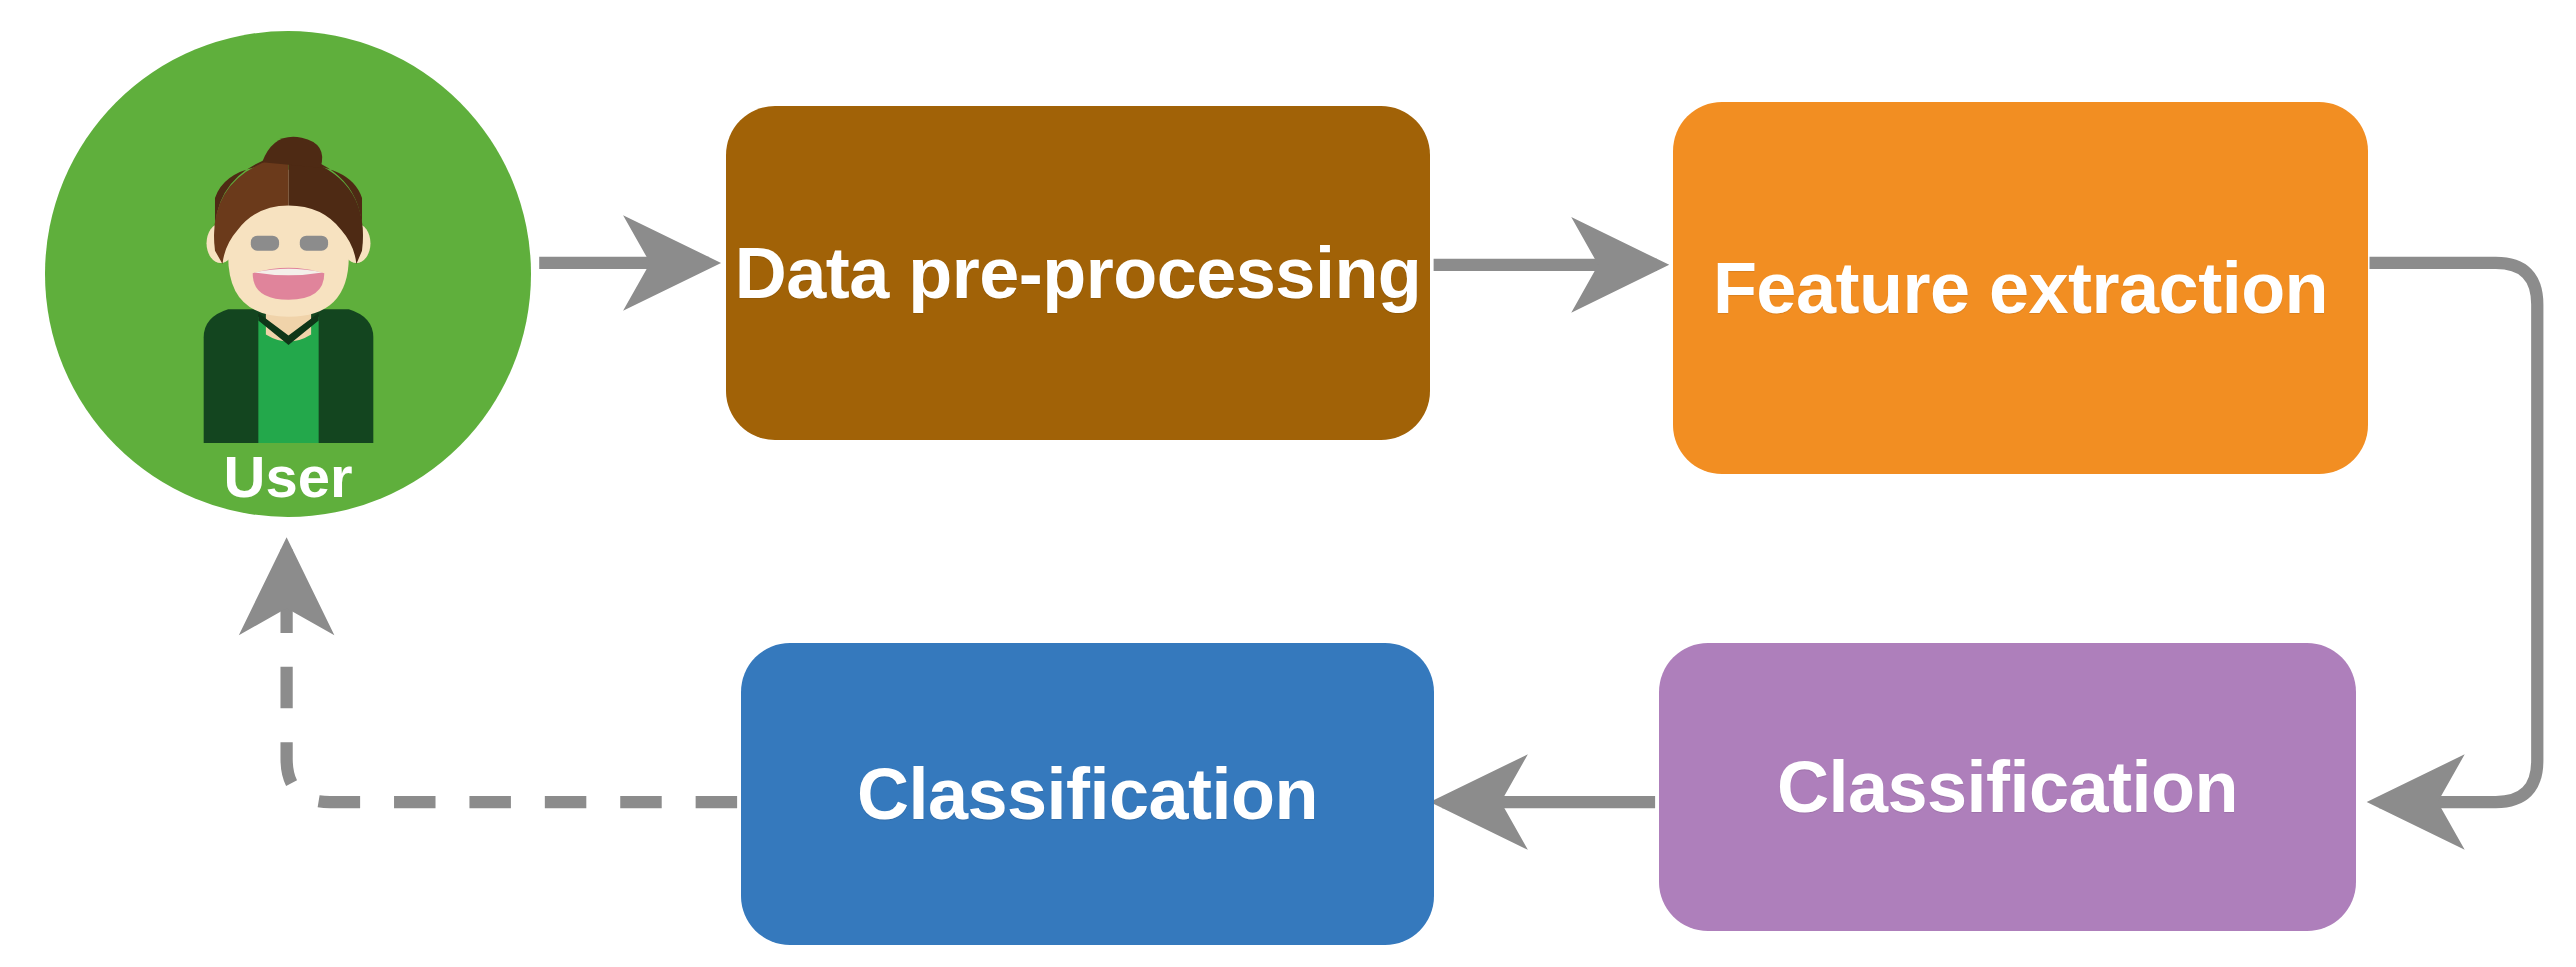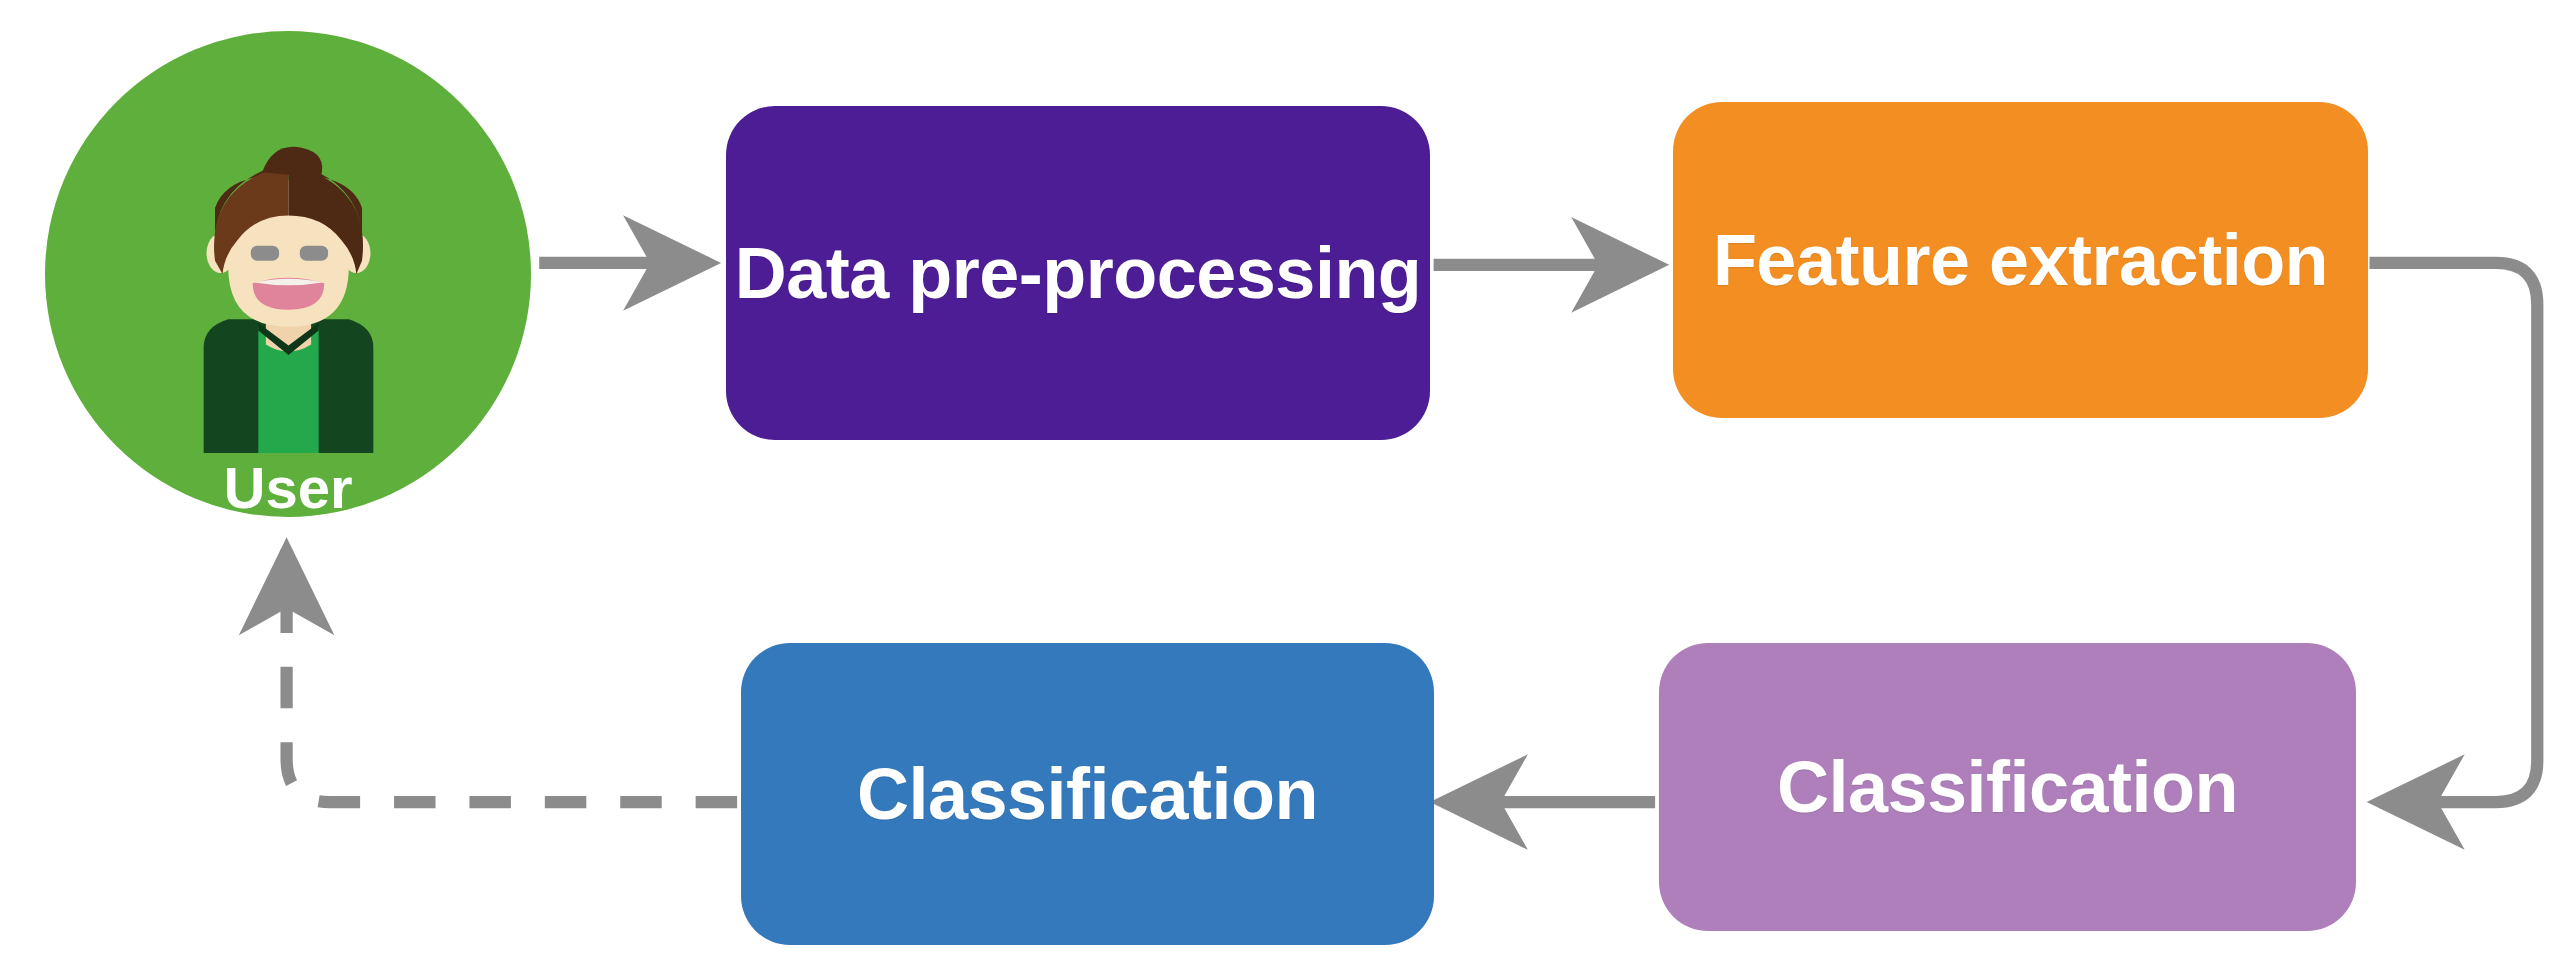--- a/index.html
+++ b/index.html
@@ -45,38 +45,38 @@
     text-shadow: 0 0.9px 0.9px rgba(0,0,0,0.10);
   }
   
   #user-node {
     left: 45px;
     top: 31px;
     width: 486px;
     height: 486px;
     border-radius: 50%;
     flex-direction: column;
-    justify-content: flex-end;
+    justify-content: center;
   }
   #user-avatar {
     position: relative;
     width: 283px;
     height: 311px;
     margin-top: 90px;
   }
   #user-label {
     font-size: 58px;
     font-weight: bold;
     color: #ffffff;
     margin-top: 5.7px;
     line-height: 1;
   }
   
   #preprocessing-node { left: 726px;  top: 106px; width: 704px; height: 334px; }
-  #feature-node       { left: 1673px; top: 102px; width: 695px; height: 316px; text-align: right; }
+  #feature-node       { left: 1673px; top: 102px; width: 695px; height: 372px; text-align: right; }
   #transcription-node { left: 741px;  top: 643px; width: 693px; height: 302px; }
   #classification-node{ left: 1659px; top: 643px; width: 697px; height: 288px; }
 </style>
 </head>
 <body>
 
 <div id="stage">
 
   <svg id="edges" viewBox="0 0 2733 1026">
     <defs>
@@ -129,21 +129,21 @@
         <rect x="162" y="110" width="30" height="16" rx="7" fill="#8C8C8C"></rect>
 
         <path d="M112 150 Q150 138 188 150 Q188 178 150 178 Q112 178 112 150 Z" fill="#E0849B"></path>
         <path d="M114 149 Q150 141 186 149 Q150 155 114 149 Z" fill="#F4F0EA"></path>
       </svg>
     </div>
 
     <div id="user-label">User</div>
   </div>
 
-  <div class="node node-box" id="preprocessing-node" style="background:#4c1d95;">
+  <div class="node node-box" id="preprocessing-node" style="background:#a16207;">
     <span class="node-label">Data pre-processing</span>
   </div>
 
   <div class="node node-box" id="feature-node" style="background:#F28E22;">
     <span class="node-label">Feature extraction</span>
   </div>
 
   <div class="node node-box" id="classification-node" style="background:#AE7FBB;">
     <span class="node-label">Classification</span>
   </div>

